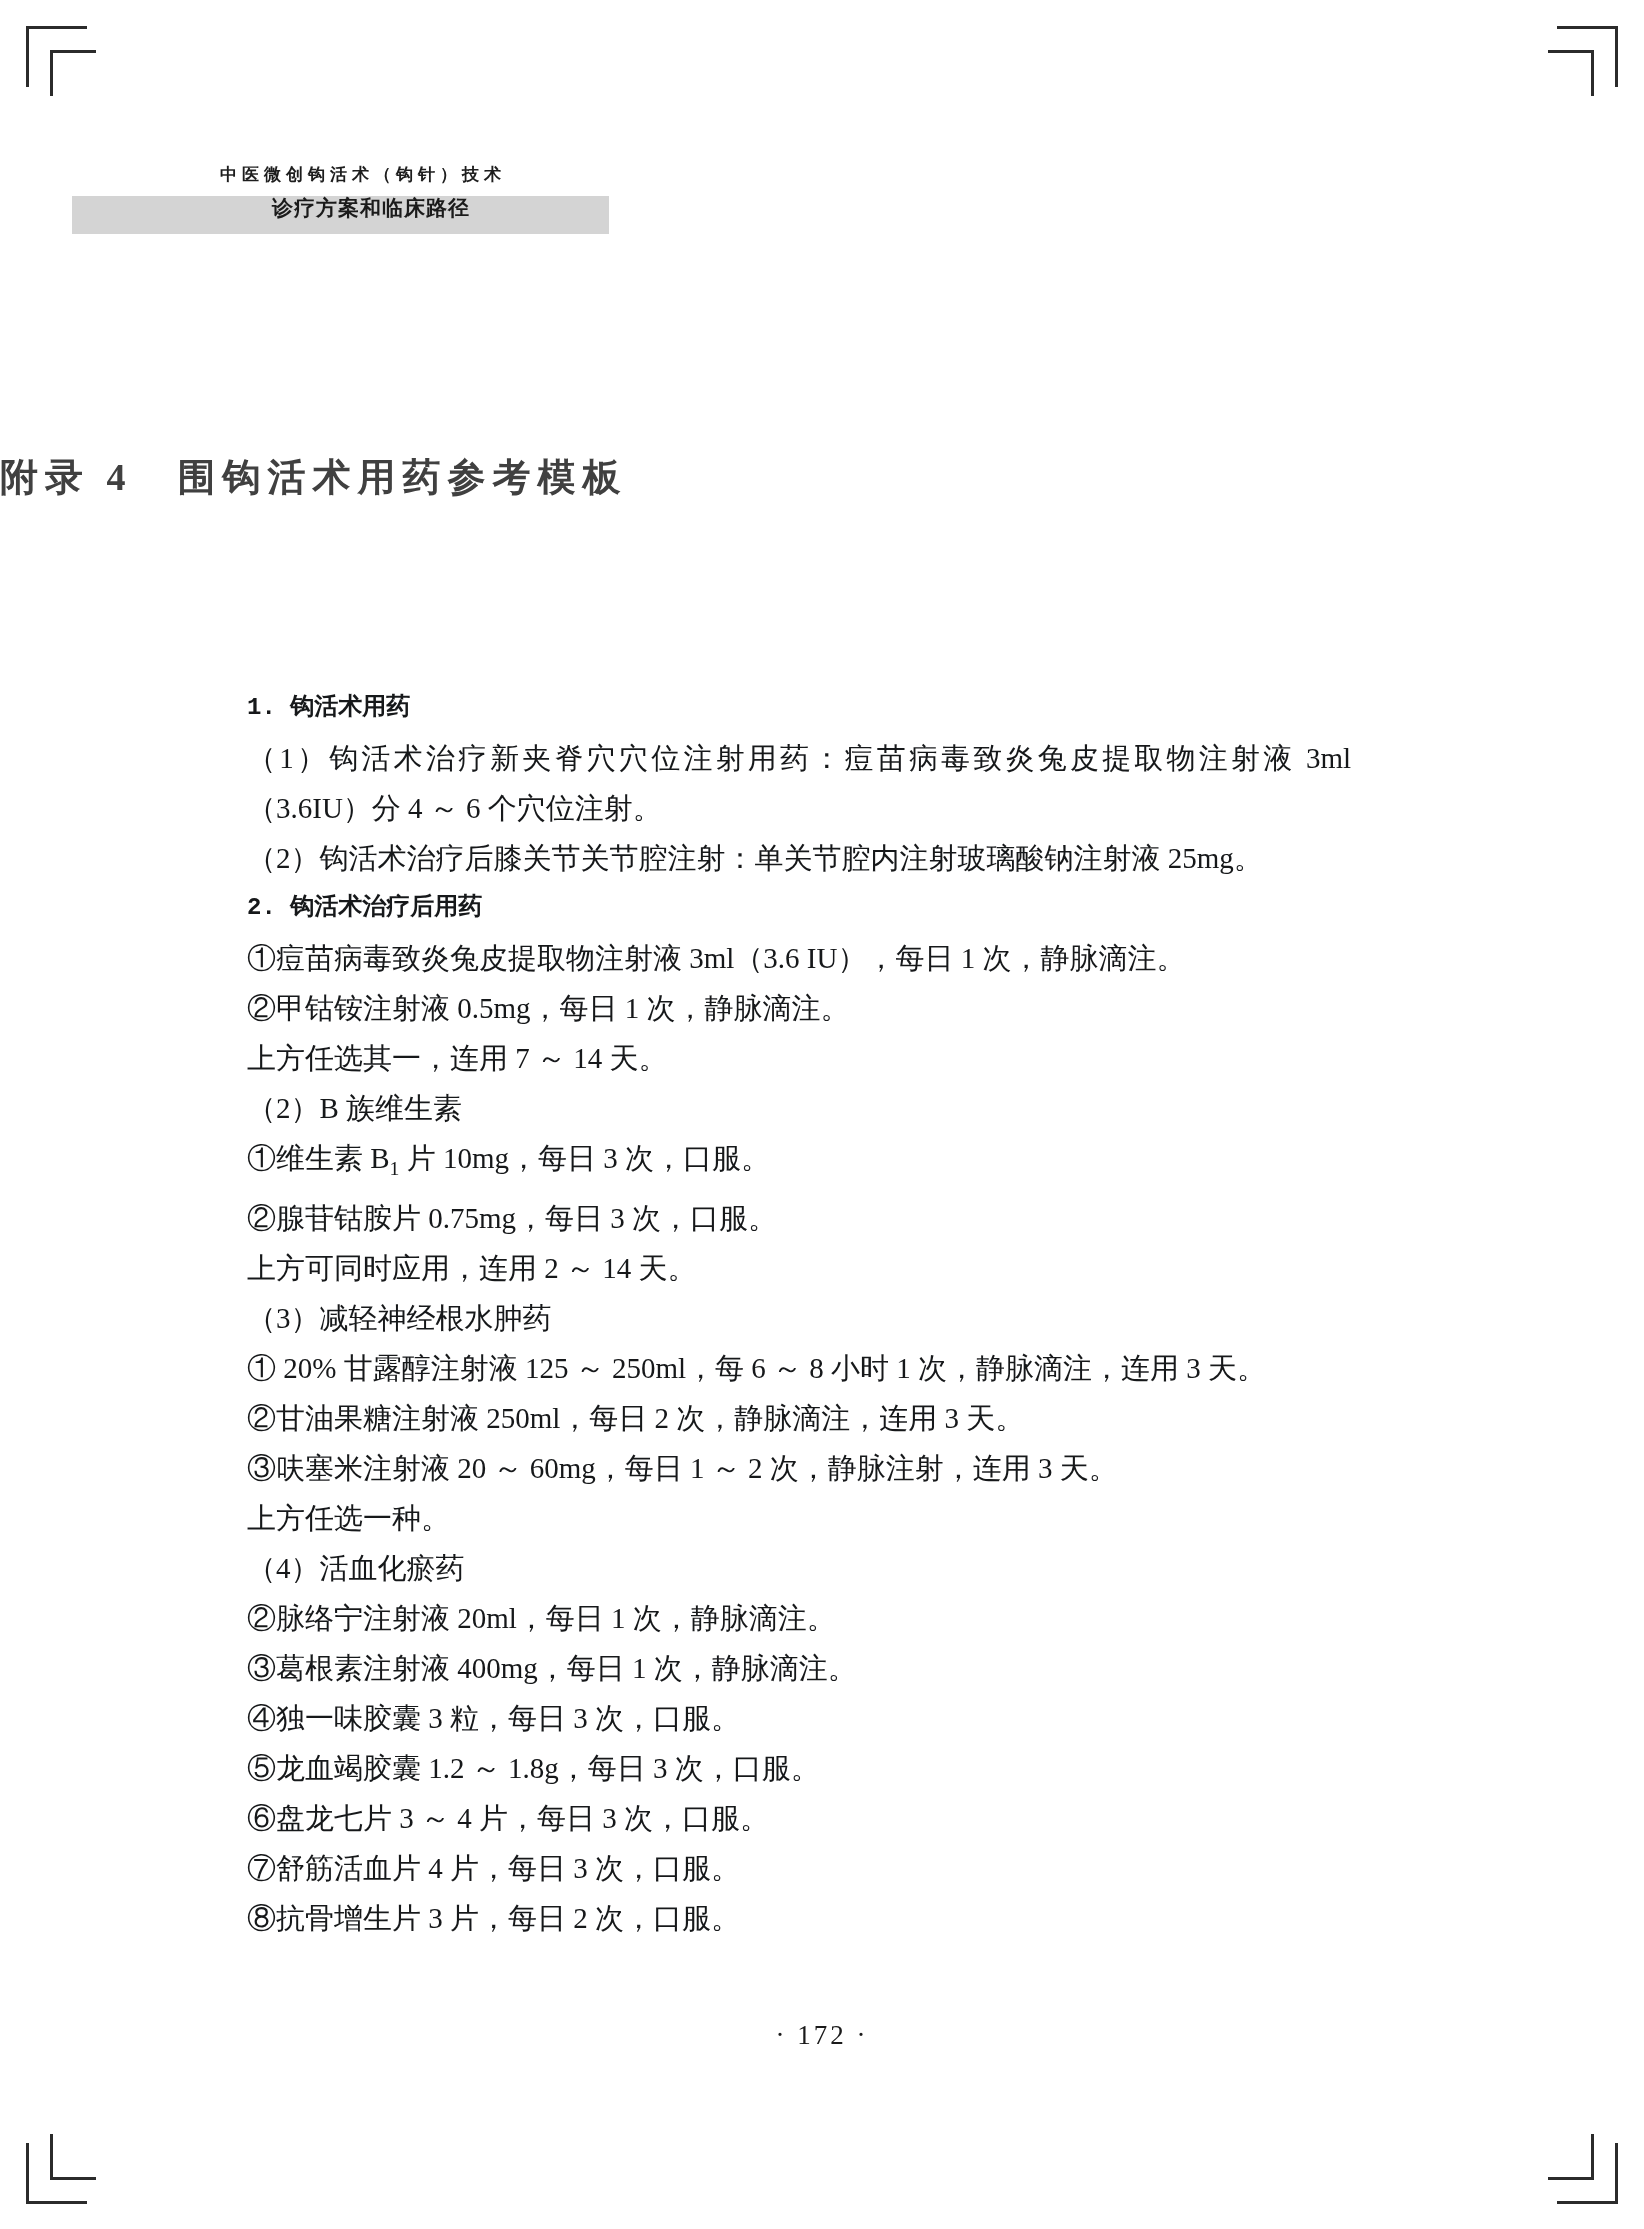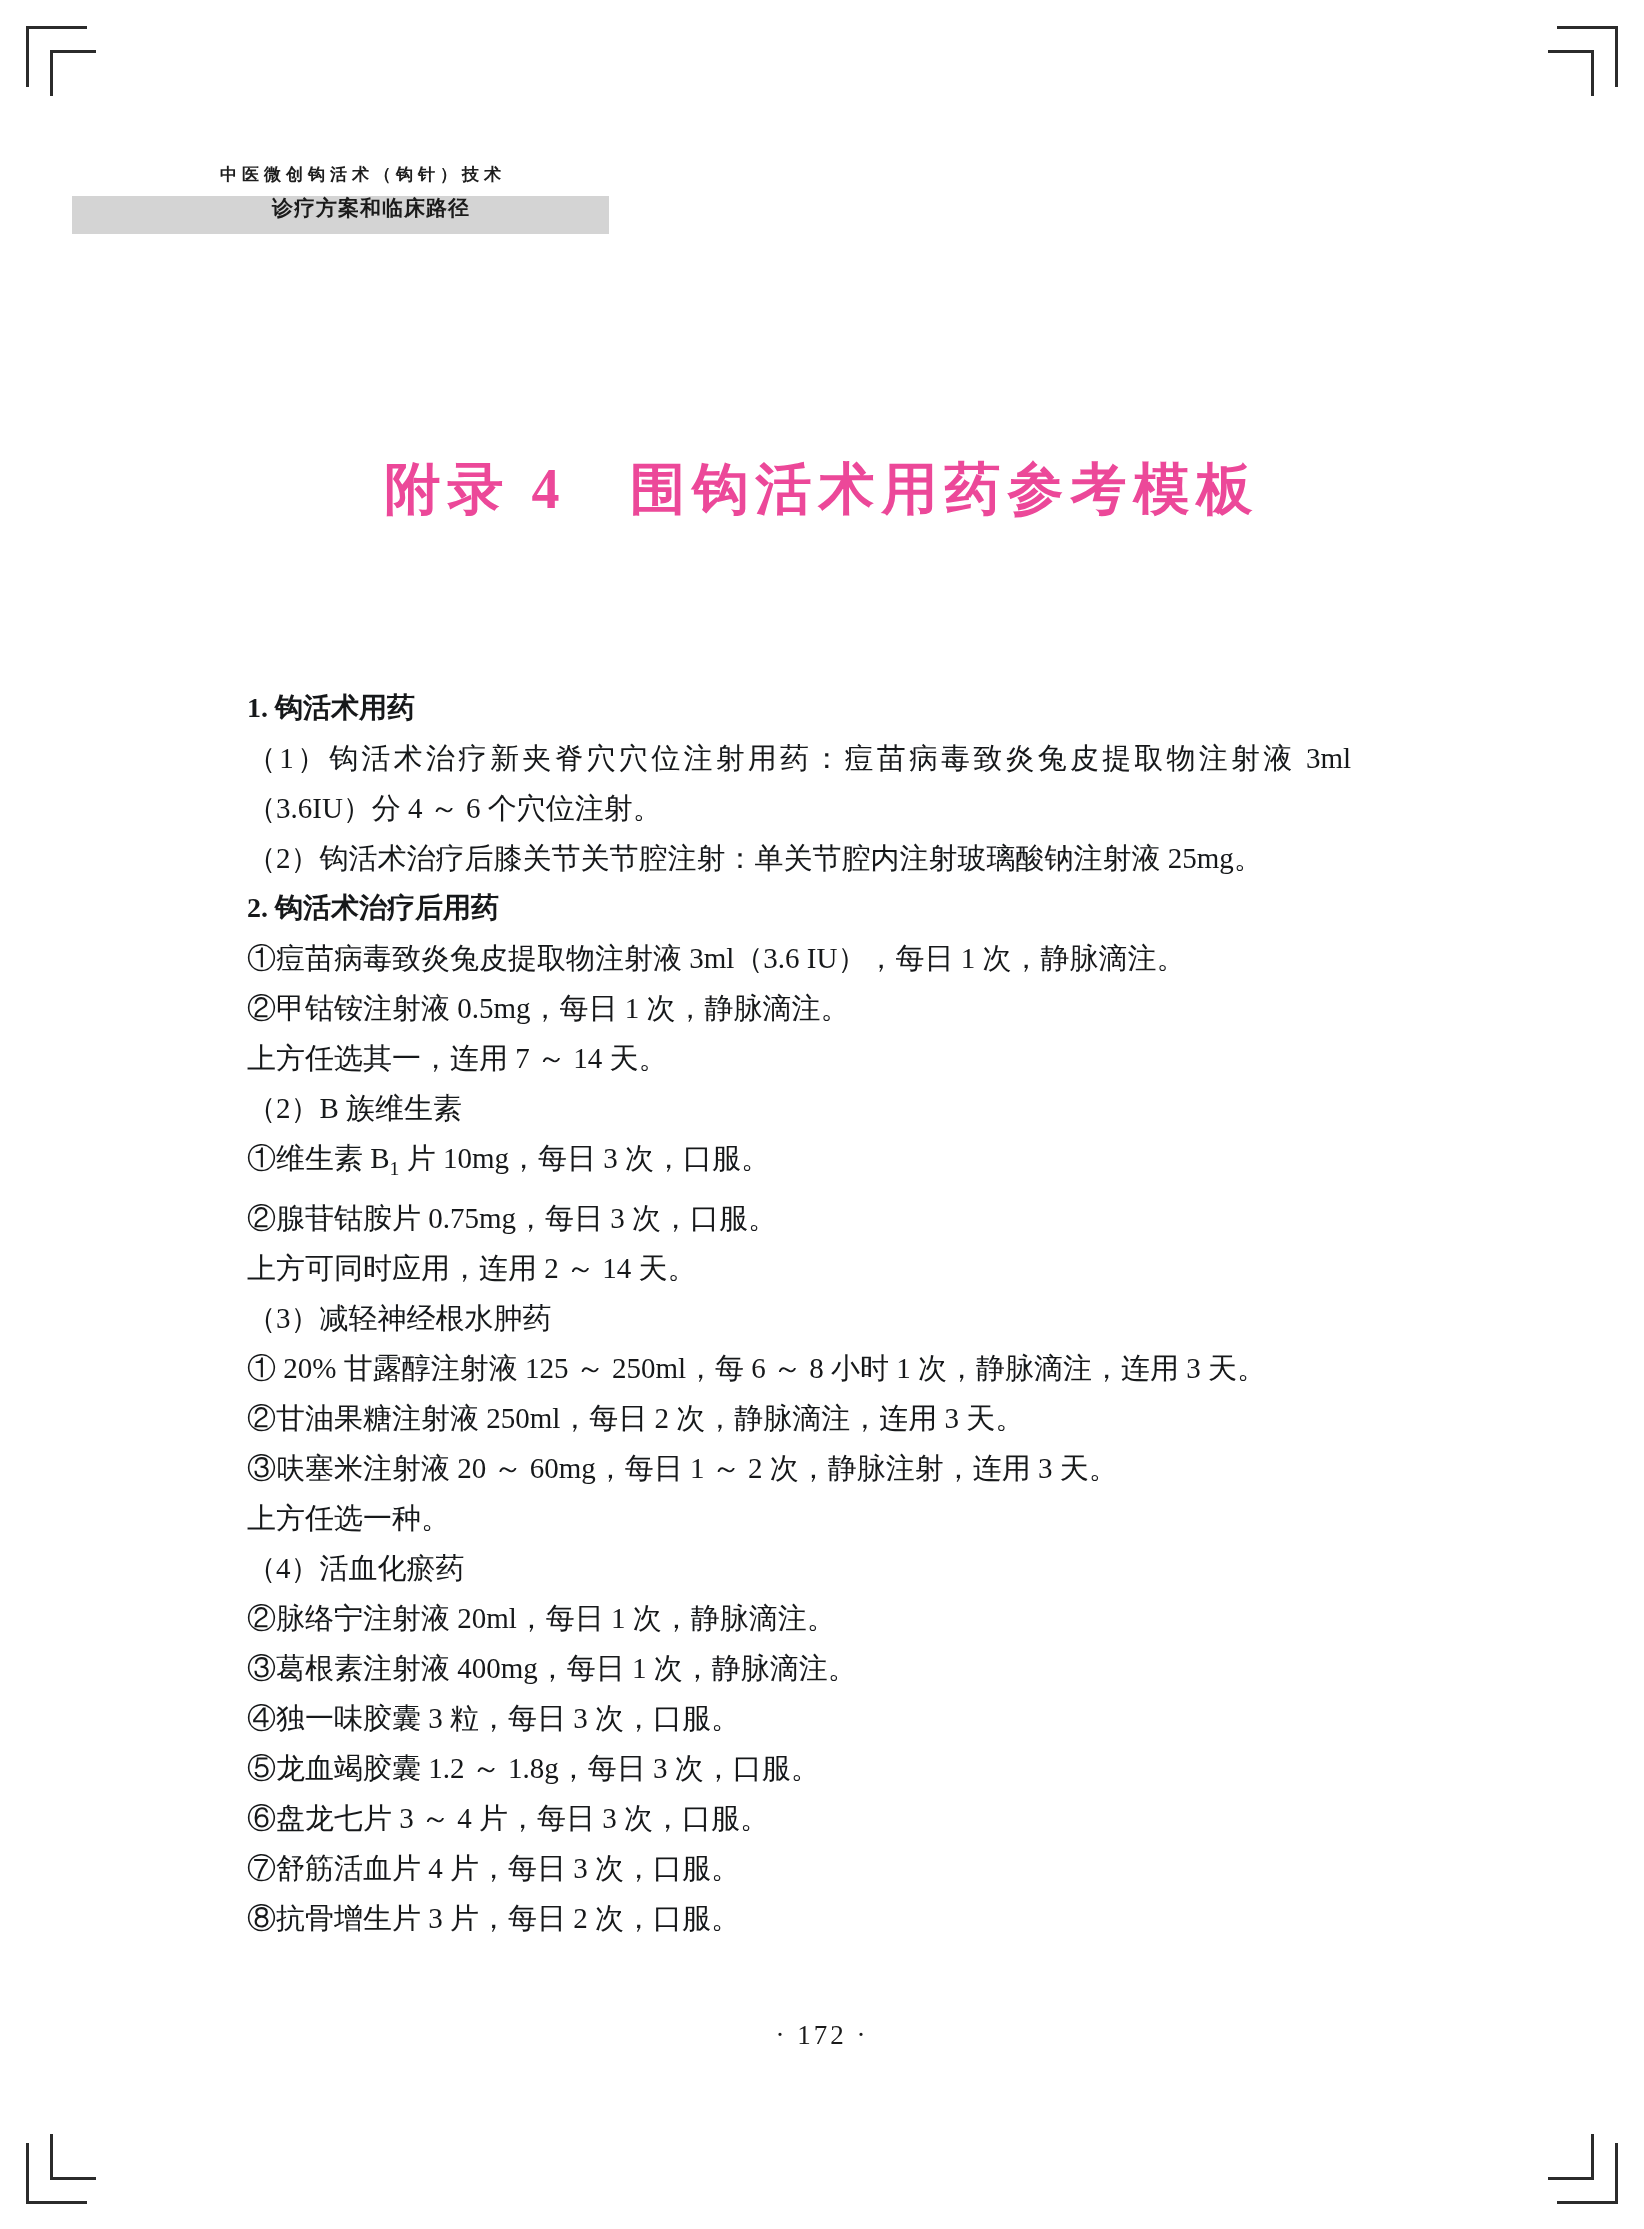--- a/index.html
+++ b/index.html
@@ -97,49 +97,48 @@
     color: #1b1b1b;
     white-space: nowrap;
   }
 
   
   .doc-title {
     position: absolute;
     top: 452px;
     left: 0;
     width: 100%;
-    text-align: center;
     font-family: "Liberation Serif", "DejaVu Serif", serif;
-    font-size: 56px;
+    font-size: 38px;
     font-weight: 700;
     letter-spacing: 7px;
-    color: #ec4899;
+    color: #404040;
     white-space: nowrap;
   }
 
   
   .body-block {
     position: absolute;
     top: 683px;
     left: 203px;
     width: 1148px;
   }
   .p {
     font-size: 29px;
     line-height: 50px;
     color: #16181a;
     white-space: pre-wrap;
     text-align: justify;
     text-justify: inter-ideograph;
   }
   .p.indent  { text-indent: 0; padding-left: 44px; }
   .p.heading {
-    font-family: Liberation Serif, serif;
+    font-family: Liberation Mono, monospace;
     font-weight: 700;
-    font-size: 28px;
+    font-size: 24px;
     padding-left: 44px;
     line-height: 50px;
   }
   .p sub { font-size: 0.68em; vertical-align: sub; }
 
   
   .folio {
     position: absolute;
     top: 2020px;
     left: 0;

